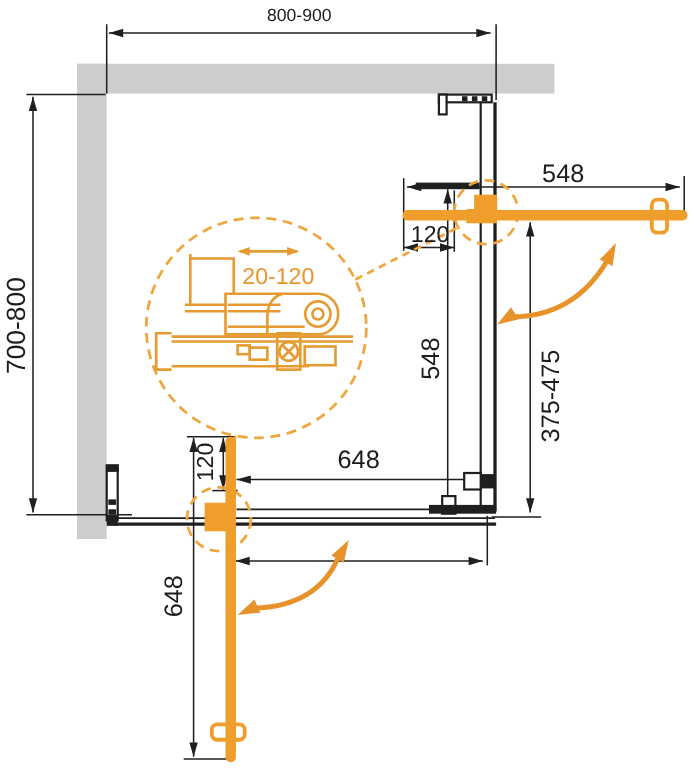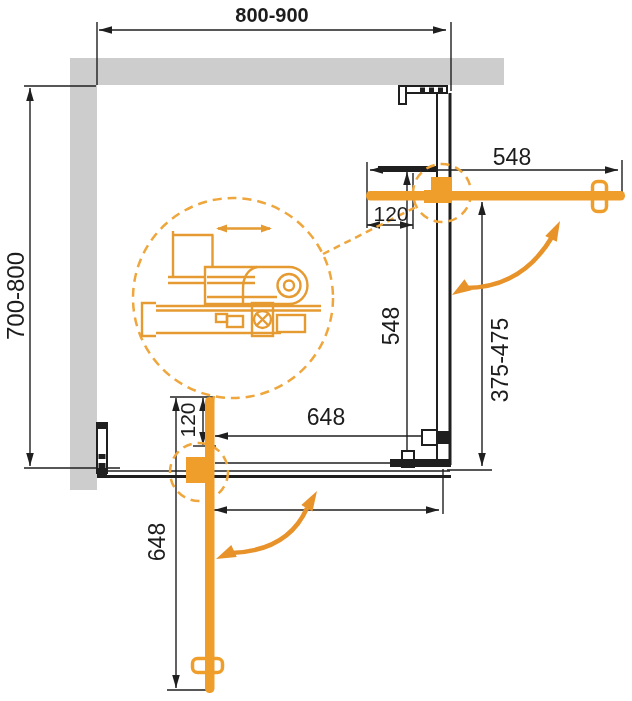--- a/index.html
+++ b/index.html
@@ -157,32 +157,33 @@
   <g>
     <path d="M463,288 Q521,289 552,237" stroke="#E8922A" stroke-width="4.5" fill="none"></path>
     <path d="M452,295 L471.5,290.3 L464.5,279.3 Z" fill="#E8922A"></path>
     <path d="M560,221 L545.2,236 L556.8,241.8 Z" fill="#E8922A"></path>
     <path d="M231,553 Q288,551 307,508" stroke="#E8922A" stroke-width="4.5" fill="none"></path>
     <path d="M216,559 L236.7,557 L231.3,545 Z" fill="#E8922A"></path>
     <path d="M317,491 L301.3,504.9 L312.5,511.5 Z" fill="#E8922A"></path>
   </g>
 </svg>
 
-  <div class="dimlabel" style="left:147px;top:2px;width:250px;font-size:20px;font-weight:bold;">800-900</div>
+  <div class="dimlabel" style="left:147px;top:2px;width:250px;font-size:16px;">800-900</div>
 
   <div class="dimlabel rot" style="left:-44px;top:283px;width:120px;font-size:24px;">700-800</div>
 
   <div class="dimlabel" style="left:462px;top:144px;width:100px;">548</div>
 
   <div class="dimlabel small" style="left:366px;top:201px;width:50px;">120</div>
 
   <div class="dimlabel rot" style="left:331px;top:313px;width:120px;">548</div>
 
   <div class="dimlabel rot" style="left:440px;top:347px;width:120px;">375-475</div>
 
+  <div class="dimlabel small orangeTxt" style="left:193px;top:239px;width:120px;">20-120</div>
 
   <div class="dimlabel" style="left:276px;top:404px;width:100px;">648</div>
 
   <div class="dimlabel small rot" style="left:128px;top:407px;width:120px;">120</div>
 
   <div class="dimlabel rot" style="left:97px;top:529px;width:120px;">648</div>
 
 </div>
 
 </body></html>

